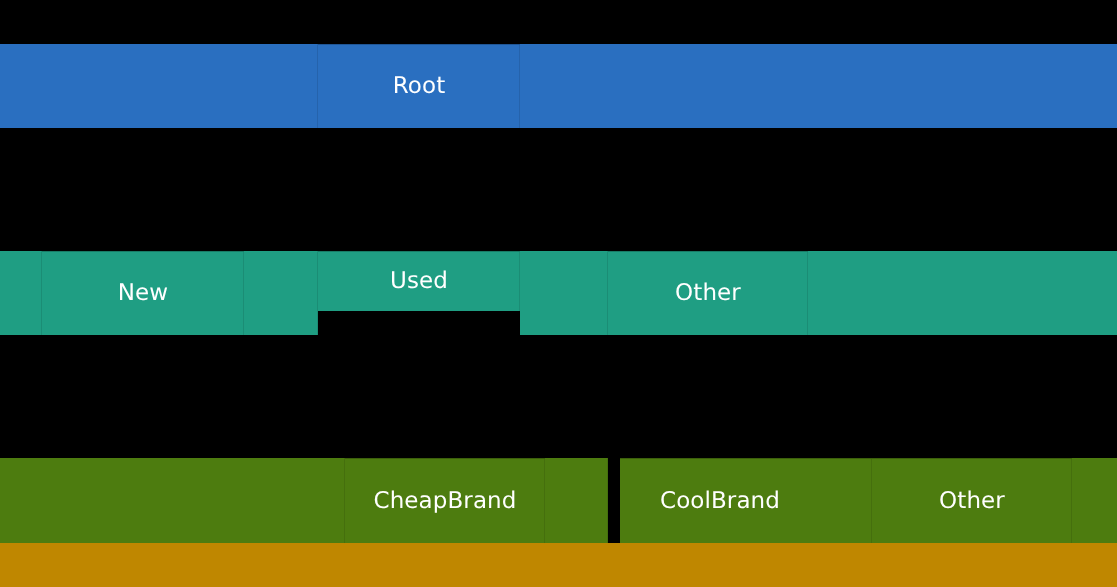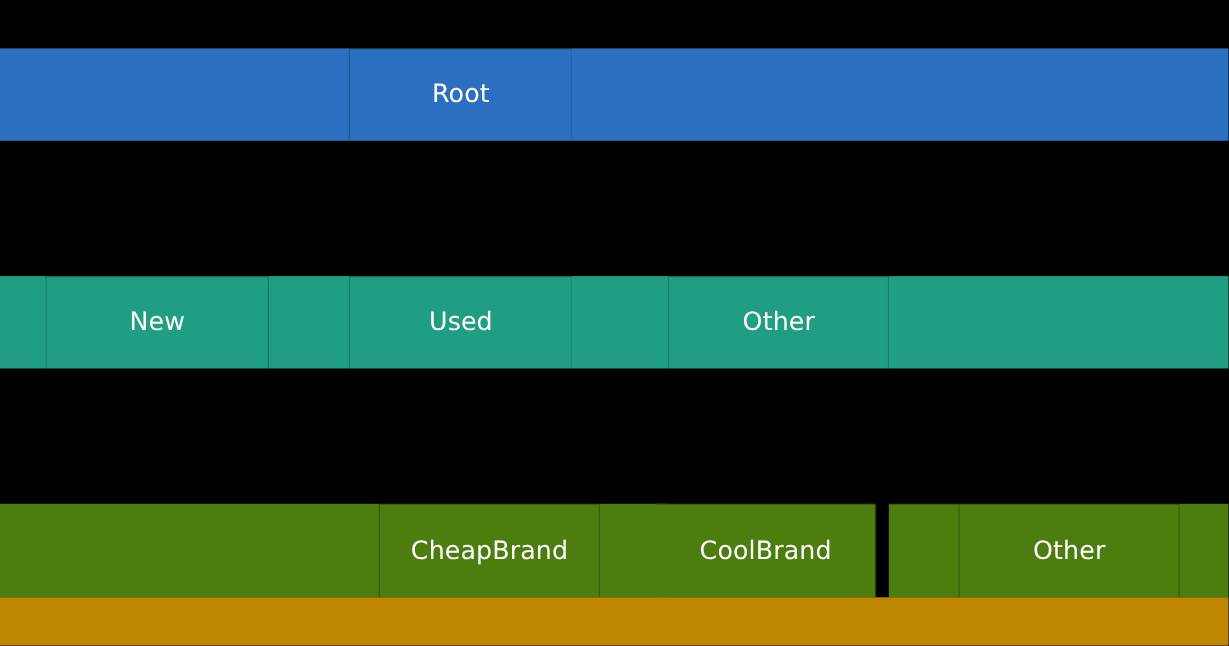--- a/index.html
+++ b/index.html
@@ -94,21 +94,21 @@
     </div>
 
     <div class="node green seam-r inset-top" style="left:42px;width:202px;height:84px;">
       <span class="node-label">New</span>
     </div>
 
     <div class="node green seam-r" style="left:244px;width:74px;height:84px;">
       <span class="node-label"></span>
     </div>
 
-    <div class="node green seam-r inset-top" style="left:318px;width:202px;height:84px;">
+    <div class="node green seam-r inset-top" style="left:318px;width:202px;height:60px;">
       <span class="node-label">Used</span>
     </div>
 
     <div class="node green seam-r" style="left:520px;width:88px;height:84px;">
       <span class="node-label"></span>
     </div>
 
     <div class="node green seam-r inset-top" style="left:608px;width:200px;height:84px;">
       <span class="node-label">Other</span>
     </div>
@@ -125,21 +125,21 @@
     </div>
 
     <div class="node orange seam-r inset-top" style="left:345px;width:200px;height:85px;">
       <span class="node-label">CheapBrand</span>
     </div>
 
     <div class="node orange seam-r" style="left:545px;width:63px;height:85px;">
       <span class="node-label"></span>
     </div>
 
-    <div class="node orange seam-r inset-top" style="left:596px;width:200px;height:85px;">
+    <div class="node orange seam-r inset-top" style="left:620px;width:200px;height:85px;">
       <span class="node-label">CoolBrand</span>
     </div>
 
     <div class="node orange seam-r inset-top" style="left:808px;width:64px;height:85px;">
       <span class="node-label"></span>
     </div>
 
     <div class="node orange seam-r inset-top" style="left:872px;width:200px;height:85px;">
       <span class="node-label">Other</span>
     </div>

